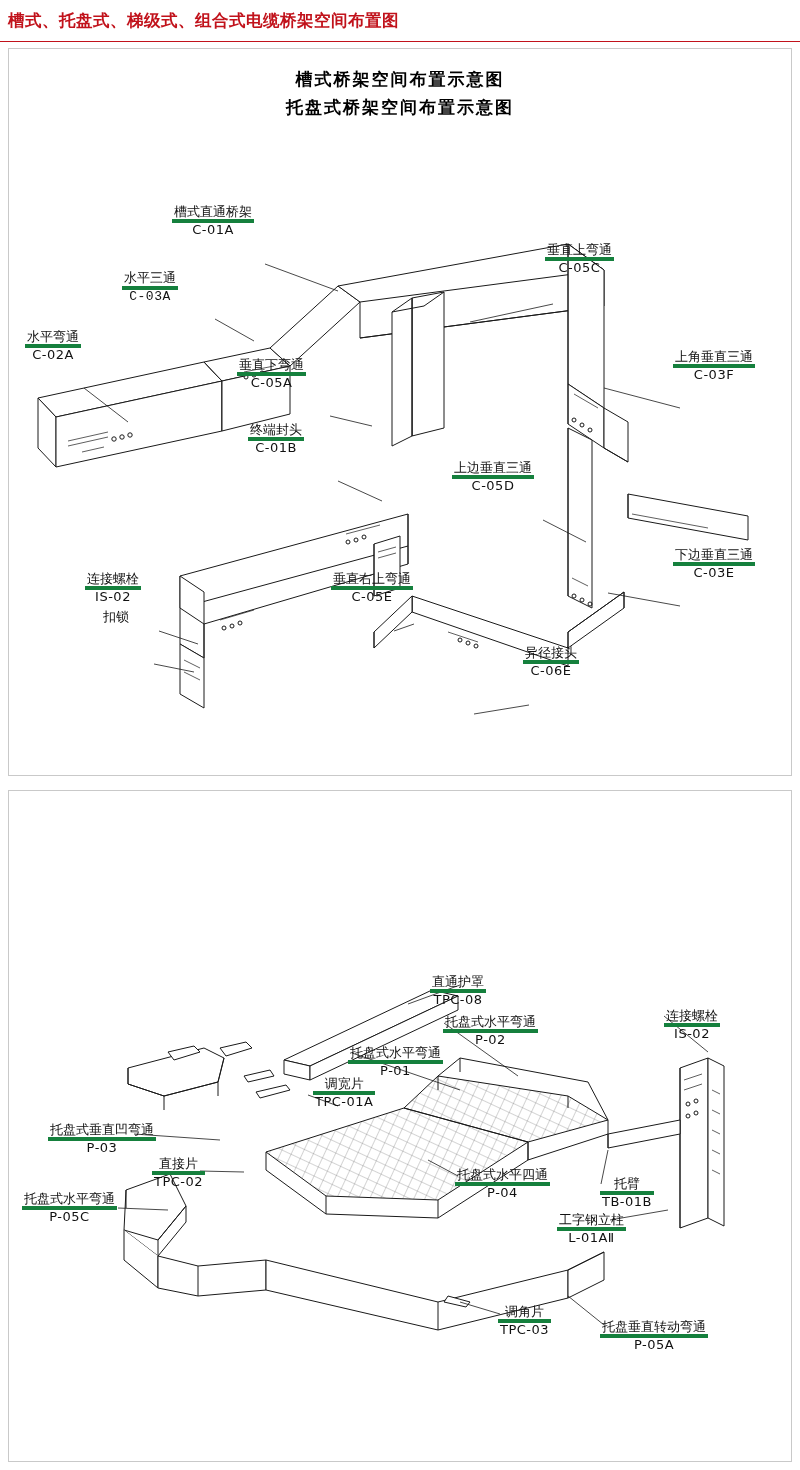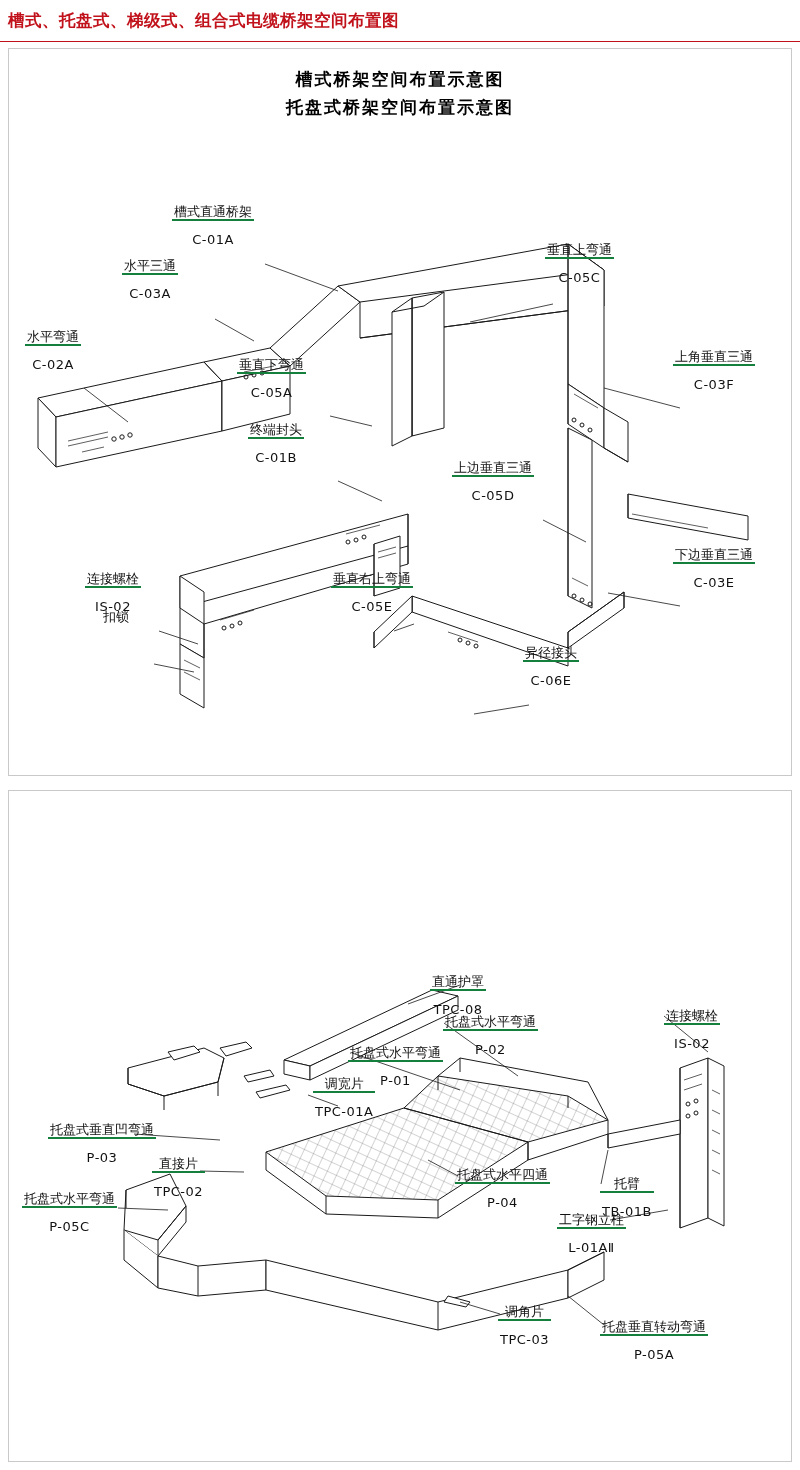--- a/index.html
+++ b/index.html
@@ -85,22 +85,22 @@
     color: #111;
     white-space: nowrap;
     text-align: center;
   }
   .label .l1 {
     display: block;
     padding: 0 2px;
   }
   .label .l2 {
     display: block;
-    padding: 12px 2px;
-    border-top: 2px solid #15803d;
+    padding: 0 2px;
+    border-top: 4px solid #15803d;
     letter-spacing: 0.5px;
   }
   .label.single .l1 { border-top: none; }
 </style>
 </head>
 <body>
 
 <div class="page">
 
   <div class="header">
@@ -222,21 +222,21 @@
         <path d="M521 657 L466 666"></path>
       </g>
     </g>
   </svg>
 
   <div id="channel-labels">
       <div class="label" style="left: 172px; top: 205px;">
         <span class="l1">槽式直通桥架</span>
         <span class="l2">C-01A</span>
       </div>
-      <div class="label" style="left: 122px; top: 259px;">
+      <div class="label" style="left: 122px; top: 272px; font-family: Liberation Mono, monospace;">
         <span class="l1">水平三通</span>
         <span class="l2">C-03A</span>
       </div>
       <div class="label" style="left: 25px; top: 330px;">
         <span class="l1">水平弯通</span>
         <span class="l2">C-02A</span>
       </div>
       <div class="label" style="left: 545px; top: 243px;">
         <span class="l1">垂直上弯通</span>
         <span class="l2">C-05C</span>

